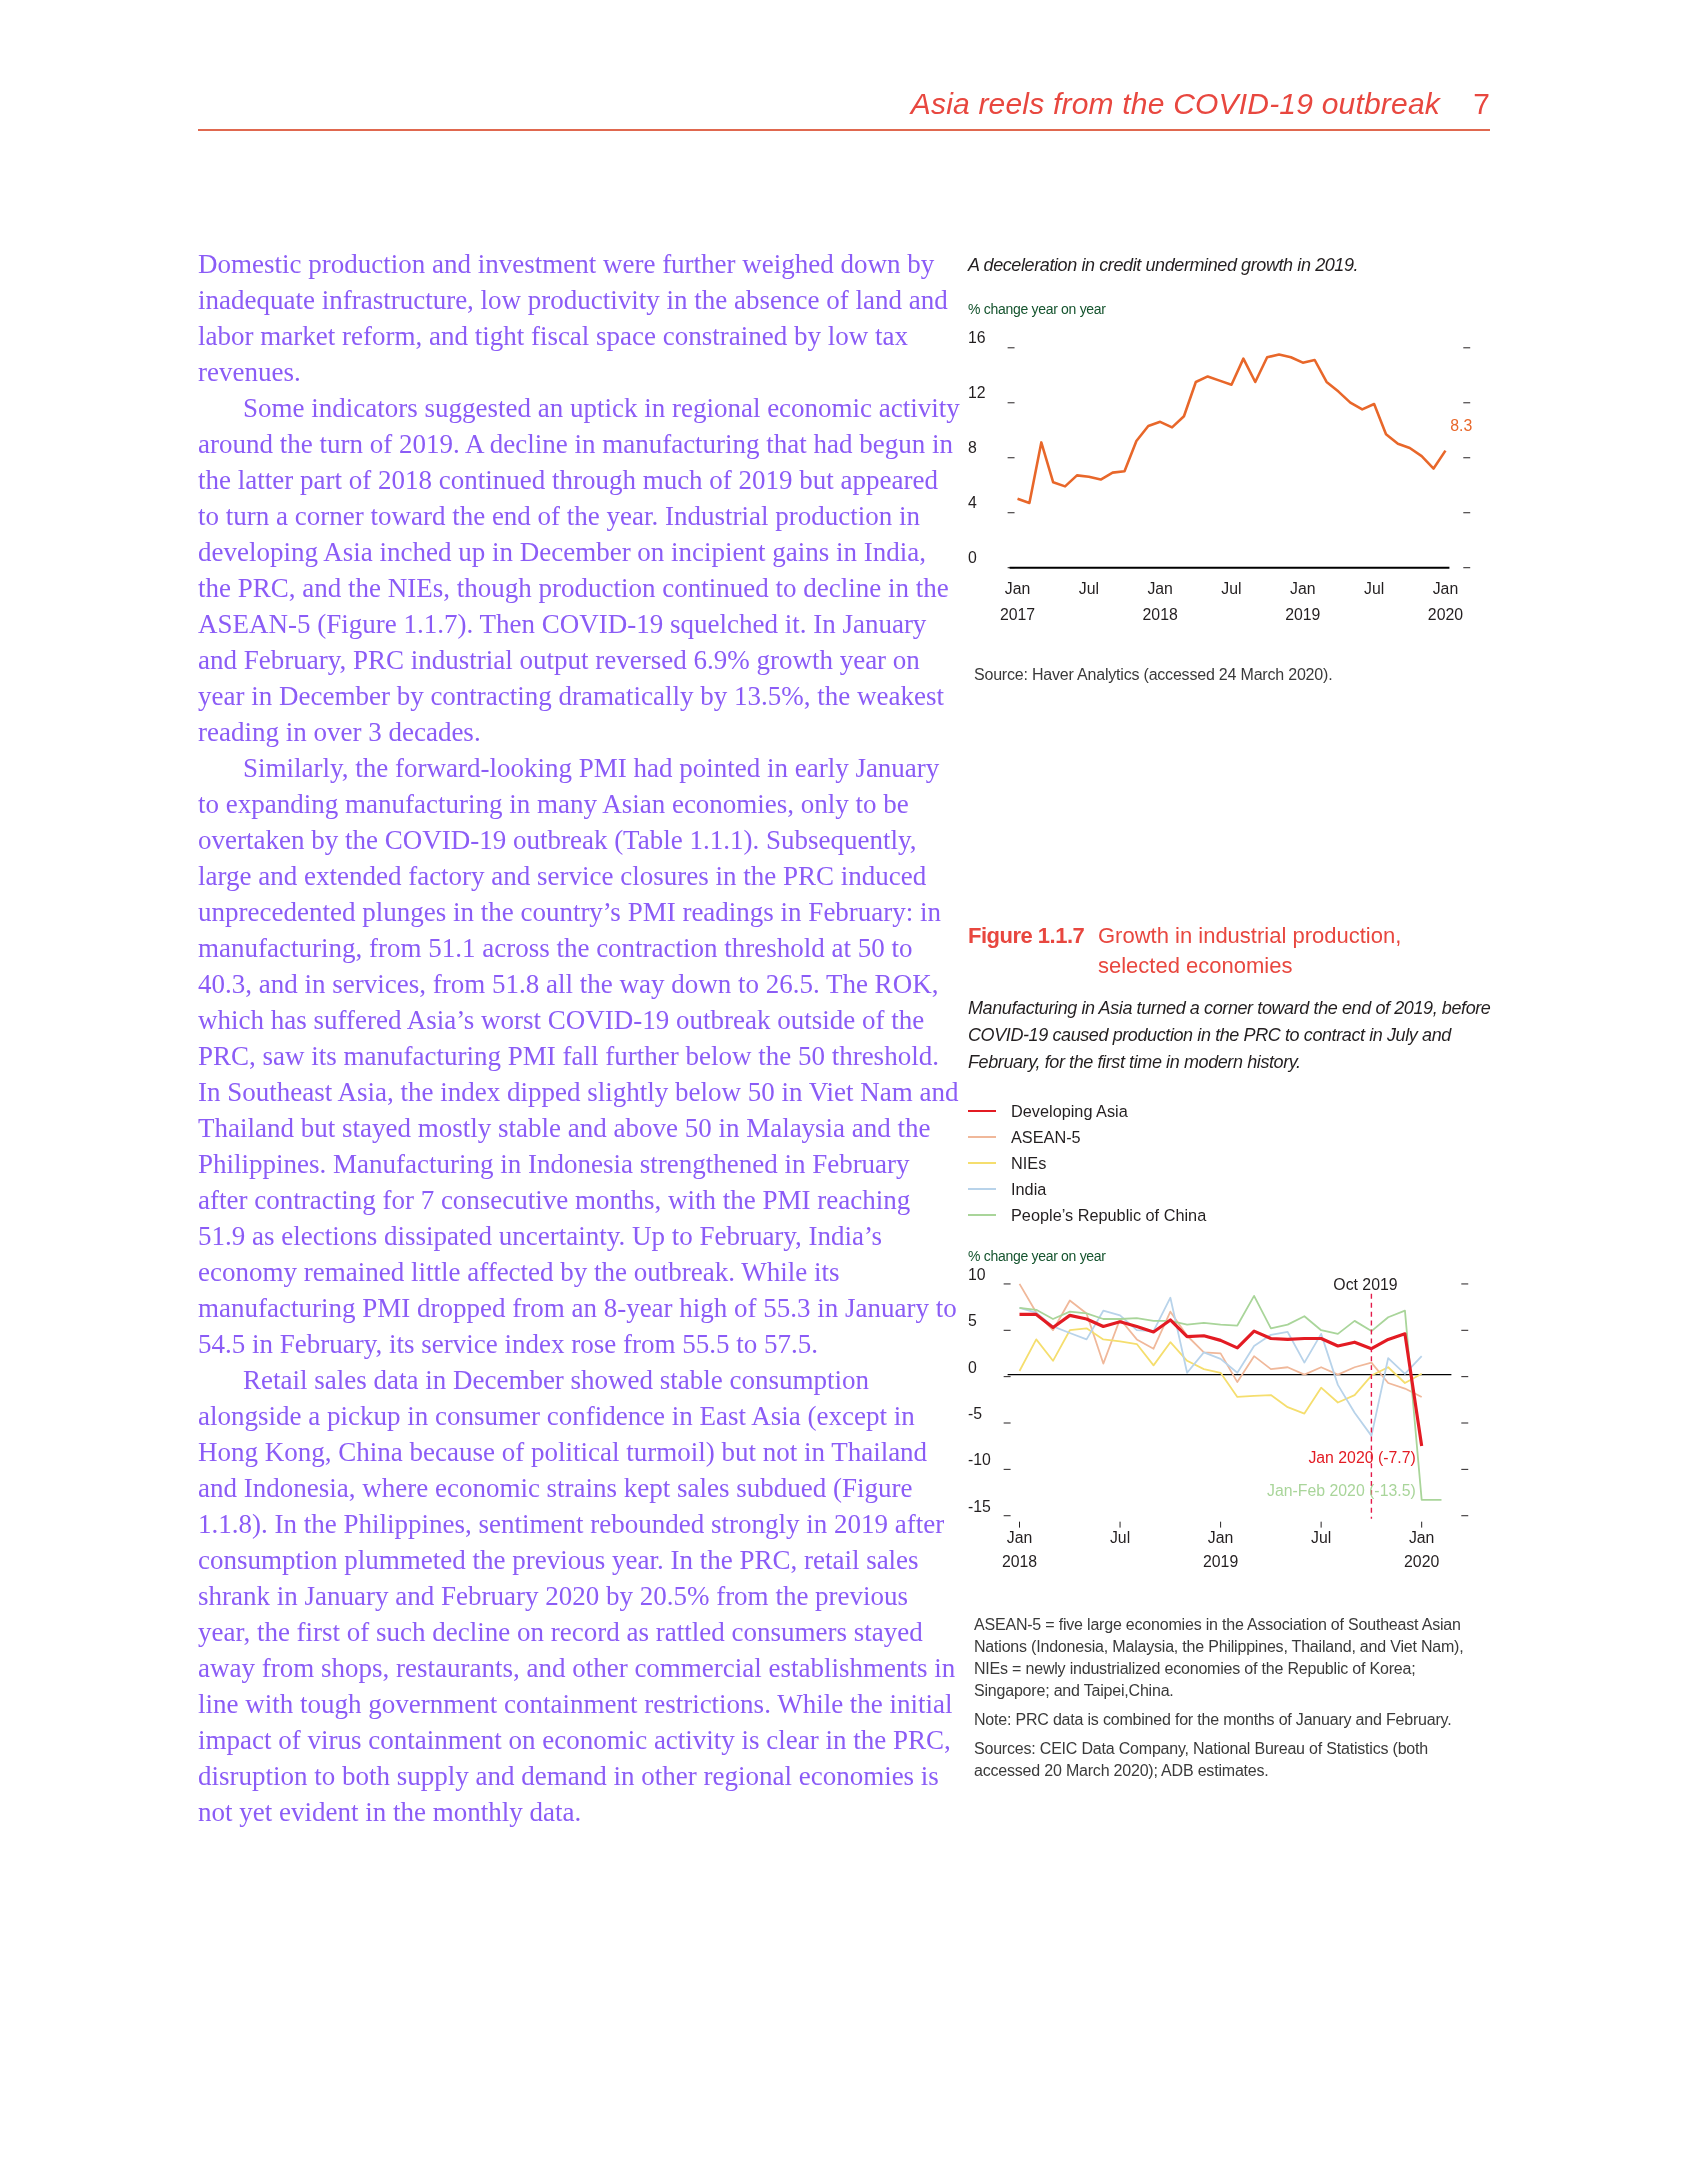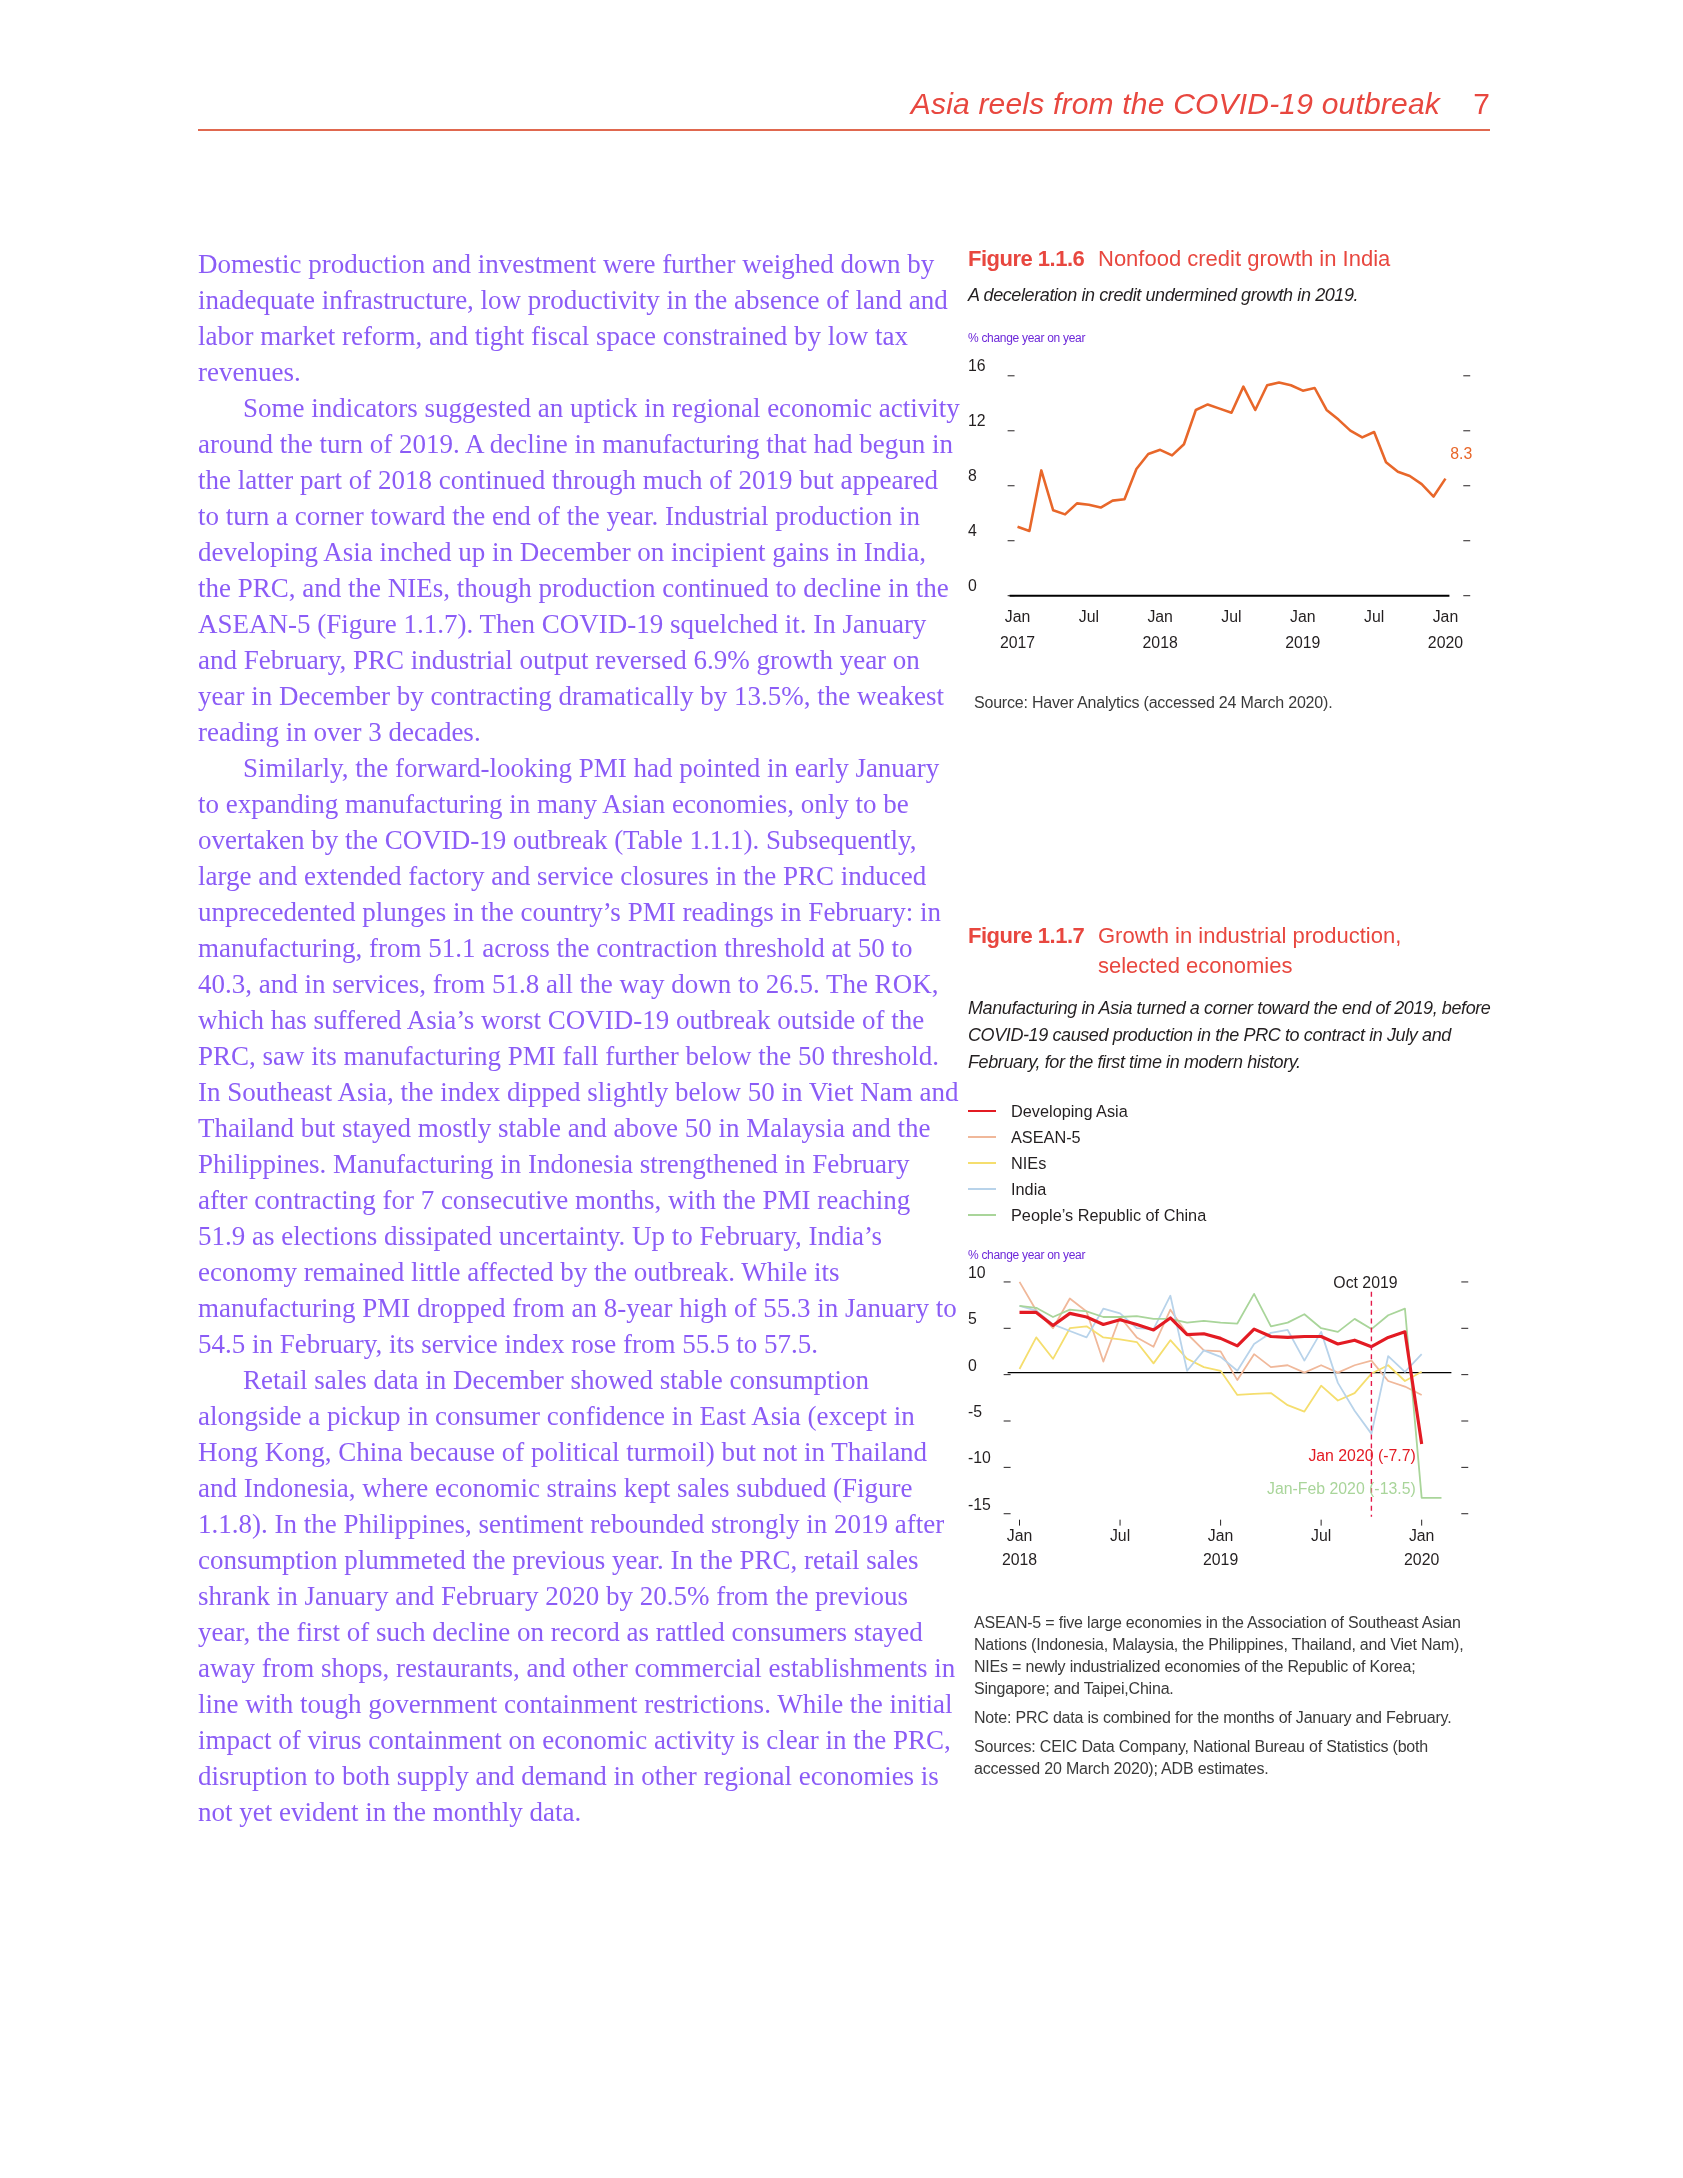--- a/index.html
+++ b/index.html
@@ -11,21 +11,21 @@
     .body-col { position: absolute; left: 198px; top: 246px; width: 762px; font-family: "Liberation Serif", serif; font-size: 27px; line-height: 36px; color: #8b5cf6; }
     .body-col p { margin: 0; }
     .body-col p.indent { text-indent: 45px; }
 
     .fig-col { position: absolute; left: 968px; width: 525px; }
     .fig-title { font-family: "Liberation Sans", sans-serif; font-size: 22px; color: #e8473f; line-height: 30px; position: relative; }
     .fig-title .num { font-weight: bold; display: inline-block; width: 130px; letter-spacing: -0.5px; }
     .fig-title .txt { font-weight: normal; }
     .fig-title.two-line .txt { display: inline-block; vertical-align: top; width: 356px; }
     .fig-sub { font-family: "Liberation Sans", sans-serif; font-style: italic; font-size: 18px; line-height: 27px; color: #231f20; margin-top: 8px; letter-spacing: -0.4px; }
-    .axis-unit { font-size: 12px; color: #6d28d9; letter-spacing: -0.3px; }
+    .axis-unit { font-size: 14px; color: #14532d; letter-spacing: -0.3px; }
     .note { font-size: 16px; line-height: 22px; color: #3a3a3a; margin: 0 0 7px 6px; letter-spacing: -0.2px; }
 
     .legend { margin-top: 22px; }
     .legend-item { display: flex; align-items: center; height: 26px; font-size: 16.3px; }
     .legend-swatch { width: 28px; height: 0; margin-right: 15px; border-top: 2px solid; }
     svg text { font-family: "Liberation Sans", sans-serif; }
   </style>
 </head>
 <body>
 
@@ -35,23 +35,20 @@
 </div>
 
 <div class="body-col">
   <p>Domestic production and investment were further weighed down by inadequate infrastructure, low productivity in the absence of land and labor market reform, and tight fiscal space constrained by low tax revenues.</p>
   <p class="indent">Some indicators suggested an uptick in regional economic activity around the turn of 2019. A decline in manufacturing that had begun in the latter part of 2018 continued through much of 2019 but appeared to turn a corner toward the end of the year. Industrial production in developing Asia inched up in December on incipient gains in India, the PRC, and the NIEs, though production continued to decline in the ASEAN-5 (Figure 1.1.7). Then COVID-19 squelched it. In January and February, PRC industrial output reversed 6.9% growth year on year in December by contracting dramatically by 13.5%, the weakest reading in over 3 decades.</p>
   <p class="indent">Similarly, the forward-looking PMI had pointed in early January to expanding manufacturing in many Asian economies, only to be overtaken by the COVID-19 outbreak (Table 1.1.1). Subsequently, large and extended factory and service closures in the PRC induced unprecedented plunges in the country’s PMI readings in February: in manufacturing, from 51.1 across the contraction threshold at 50 to 40.3, and in services, from 51.8 all the way down to 26.5. The ROK, which has suffered Asia’s worst COVID-19 outbreak outside of the PRC, saw its manufacturing PMI fall further below the 50 threshold. In Southeast Asia, the index dipped slightly below 50 in Viet Nam and Thailand but stayed mostly stable and above 50 in Malaysia and the Philippines. Manufacturing in Indonesia strengthened in February after contracting for 7 consecutive months, with the PMI reaching 51.9 as elections dissipated uncertainty. Up to February, India’s economy remained little affected by the outbreak. While its manufacturing PMI dropped from an 8-year high of 55.3 in January to 54.5 in February, its service index rose from 55.5 to 57.5.</p>
   <p class="indent">Retail sales data in December showed stable consumption alongside a pickup in consumer confidence in East Asia (except in Hong Kong, China because of political turmoil) but not in Thailand and Indonesia, where economic strains kept sales subdued (Figure 1.1.8). In the Philippines, sentiment rebounded strongly in 2019 after consumption plummeted the previous year. In the PRC, retail sales shrank in January and February 2020 by 20.5% from the previous year, the first of such decline on record as rattled consumers stayed away from shops, restaurants, and other commercial establishments in line with tough government containment restrictions. While the initial impact of virus containment on economic activity is clear in the PRC, disruption to both supply and demand in other regional economies is not yet evident in the monthly data.</p>
 </div>
 
 <div class="fig-col" style="top:244px;">
-  <div class="fig-title">
-    <span class="num">Figure 1.1.6</span><span class="txt">Nonfood credit growth in India</span>
-  </div>
   <div class="fig-sub">A deceleration in credit undermined growth in 2019.</div>
   <div class="axis-unit" style="margin-top:22px;">% change year on year</div>
   <svg id="chart1" width="525" height="337" style="display:block;margin-top:0px;" viewBox="0 0 530 340">
       <text x="0" y="26" font-size="16" fill="#231f20">16</text>
       <line x1="40" x2="47" y1="31" y2="31" stroke="#231f20" stroke-width="1"></line>
       <line x1="500" x2="507" y1="31" y2="31" stroke="#231f20" stroke-width="1"></line>
       <text x="0" y="81.5" font-size="16" fill="#231f20">12</text>
       <line x1="40" x2="47" y1="86.5" y2="86.5" stroke="#231f20" stroke-width="1"></line>
       <line x1="500" x2="507" y1="86.5" y2="86.5" stroke="#231f20" stroke-width="1"></line>
       <text x="0" y="137" font-size="16" fill="#231f20">8</text>

